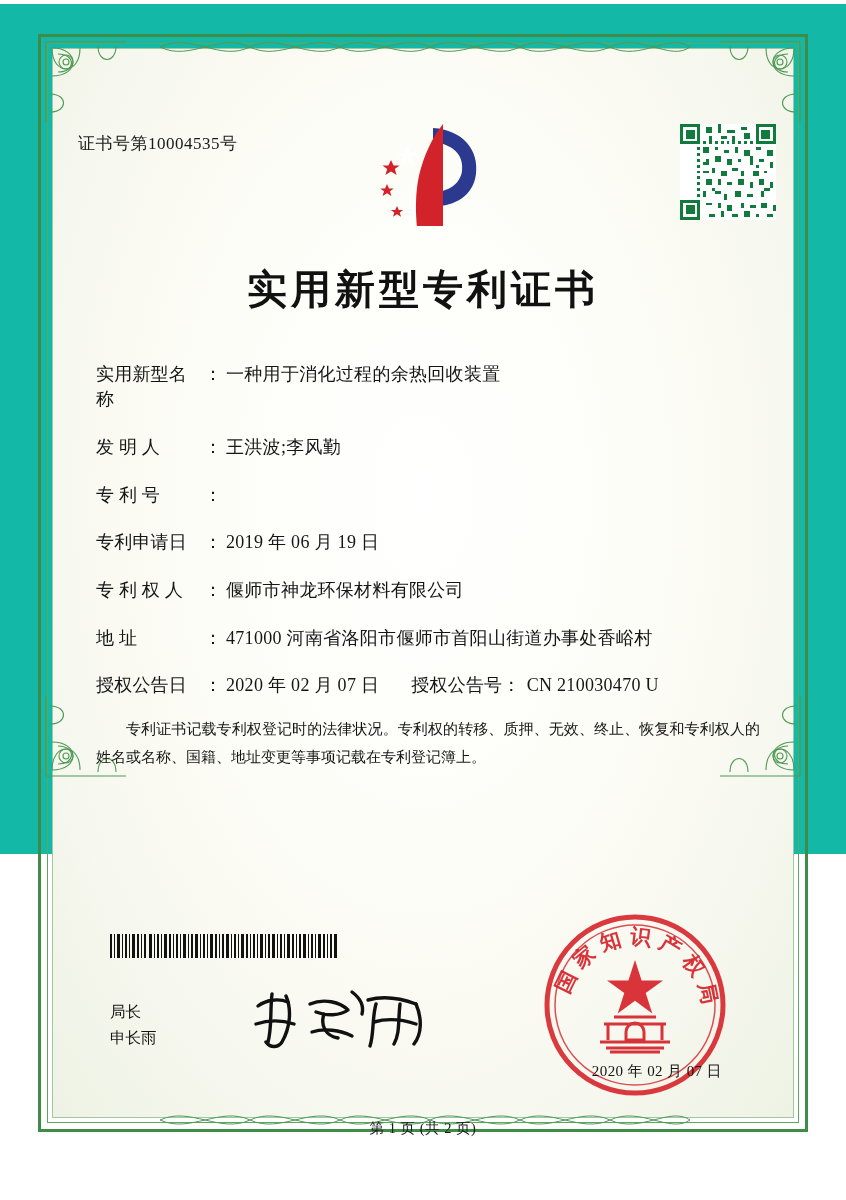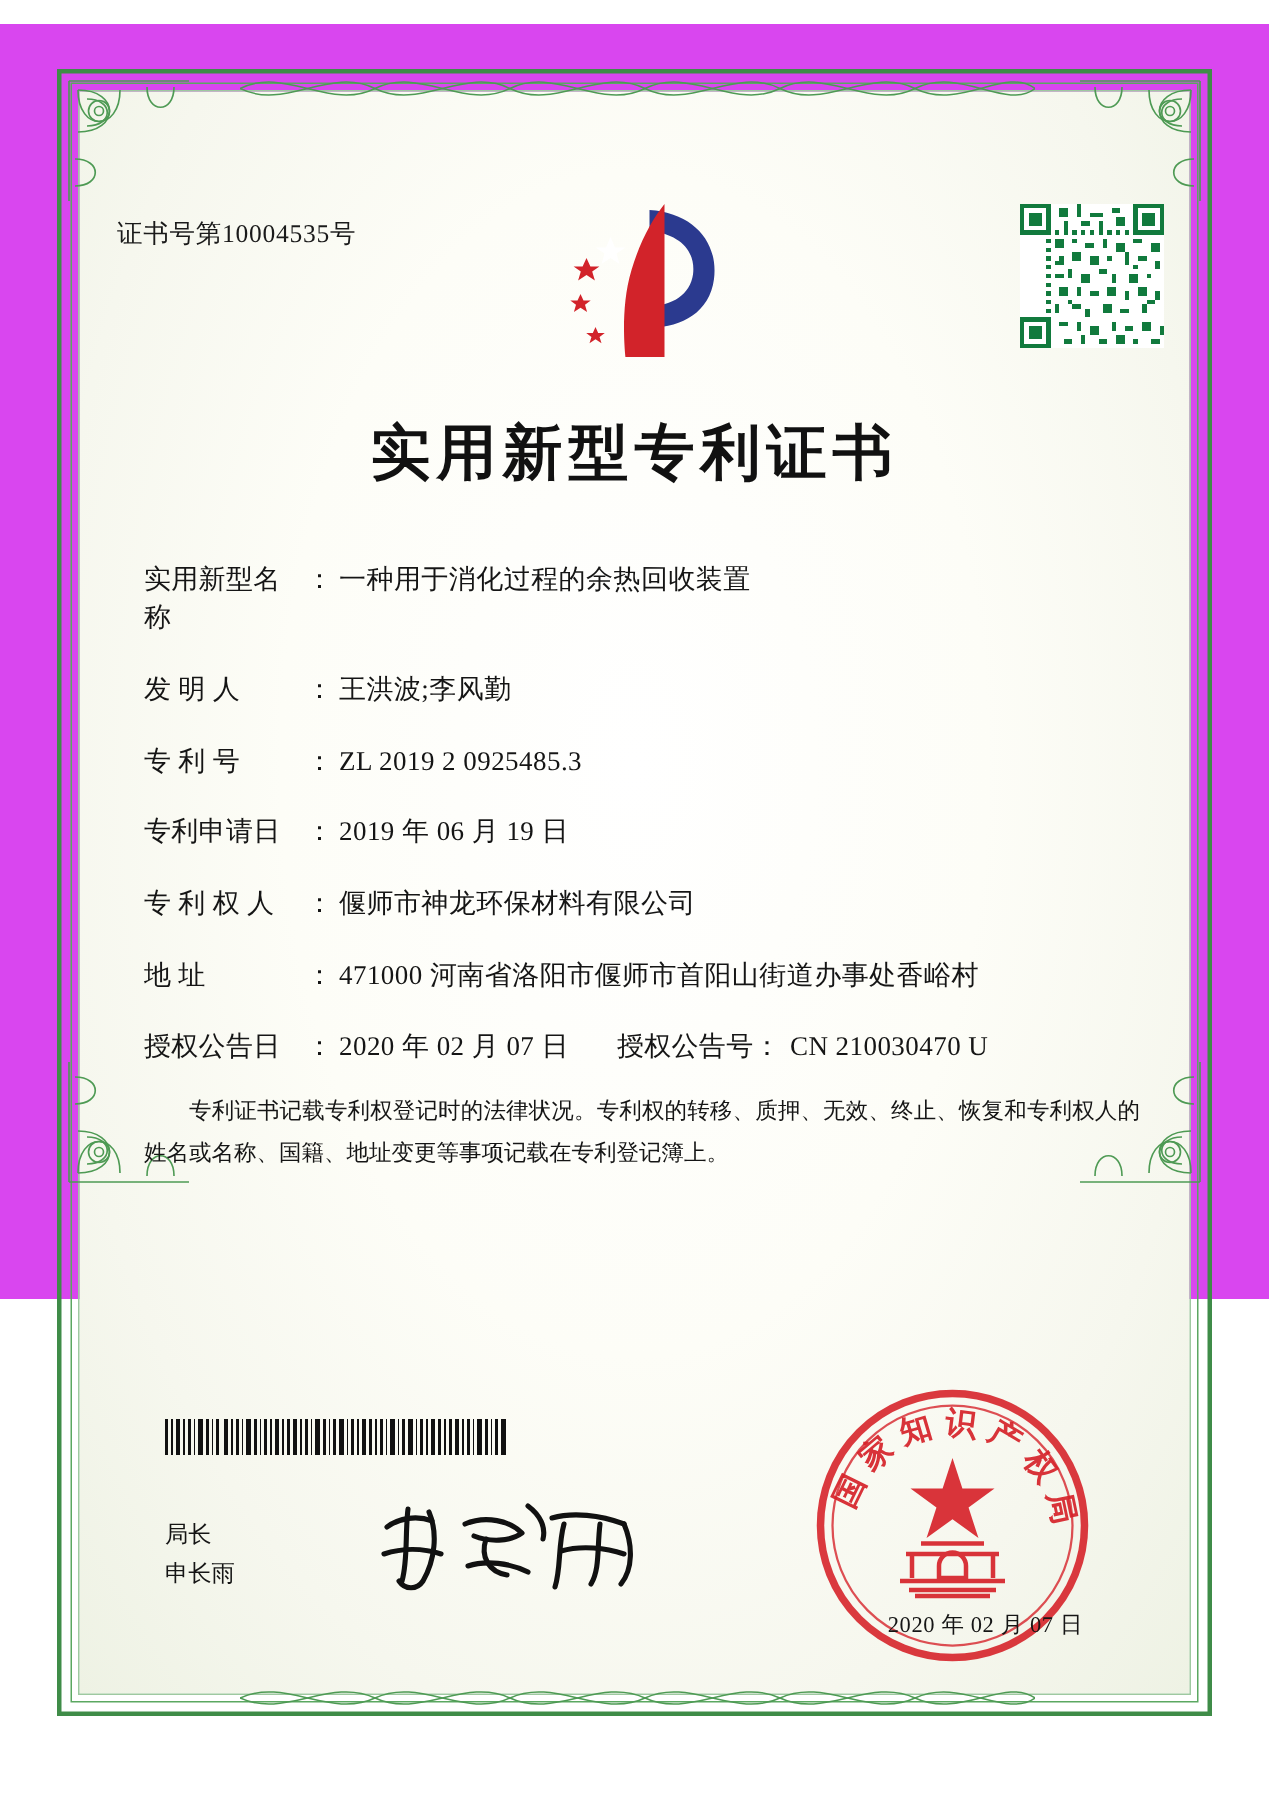--- a/index.html
+++ b/index.html
@@ -10,24 +10,24 @@
   body {
     width: 846px;
     height: 1200px;
     font-family: "Liberation Serif", "DejaVu Serif", serif;
     position: relative;
     overflow: hidden;
   }
 
   .page {
     position: absolute;
-    left: 0; top: 16px;
+    left: 0; top: 4px;
     width: 846px;
     height: 850px;
-    background: #d946ef;
+    background: #14b8a6;
   }
 
   
   .border-outer {
     position: absolute;
     left: 38px; top: 30px;
     width: 770px;
     height: 1098px;
     border: 3px solid #3f8c48;
     box-sizing: border-box;
@@ -444,21 +444,20 @@
 
     <div class="field-row">
       <span class="f-label spread">发 明 人</span>
       <span class="f-colon">：</span>
       <span class="f-value">王洪波;李风勤</span>
     </div>
 
     <div class="field-row">
       <span class="f-label spread">专 利 号</span>
       <span class="f-colon">：</span>
-      <span class="f-value">ZL 2019 2 0925485.3</span>
     </div>
 
     <div class="field-row">
       <span class="f-label">专利申请日</span>
       <span class="f-colon">：</span>
       <span class="f-value">2019 年 06 月 19 日</span>
     </div>
 
     <div class="field-row">
       <span class="f-label spread">专 利 权 人</span>
@@ -603,16 +602,17 @@
         <path d="M152 20 C150 36 152 50 146 60"></path>
         <path d="M126 38 C140 34 156 36 168 40"></path>
         <path d="M168 20 C174 34 174 50 166 60"></path>
         <path d="M104 8 C112 14 116 22 114 30"></path>
       </g>
     </svg>
   </div>
 
   <div class="seal-date">2020 年 02 月 07 日</div>
 
+  <div class="page-num">第 1 页 (共 2 页)</div>
 
   <div class="footer-note">其他事项参见背面</div>
 
 </div>
 
 </body></html>

